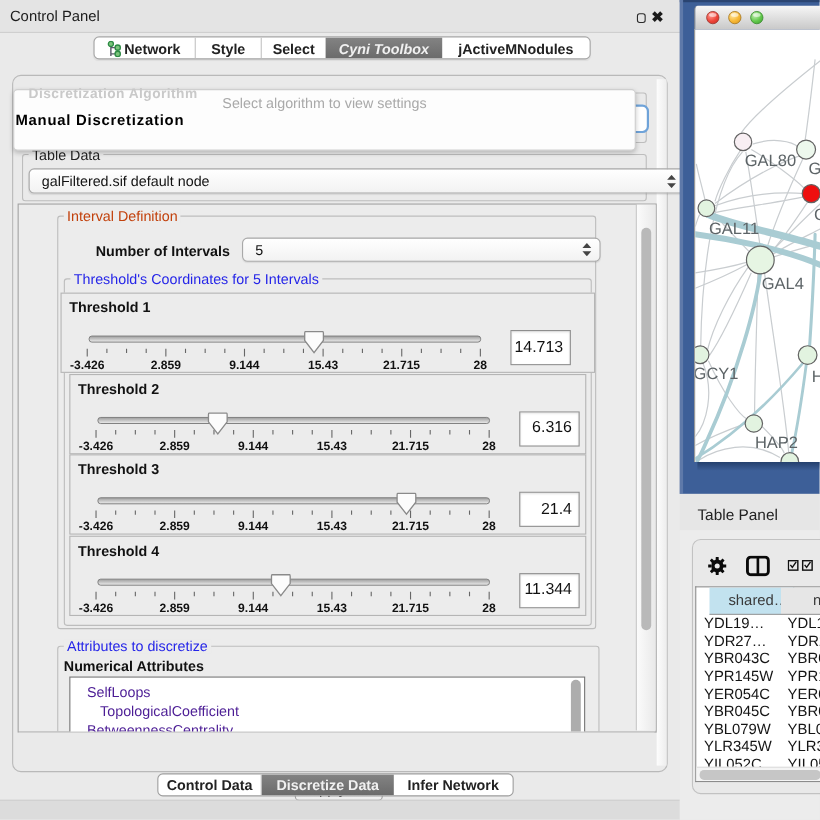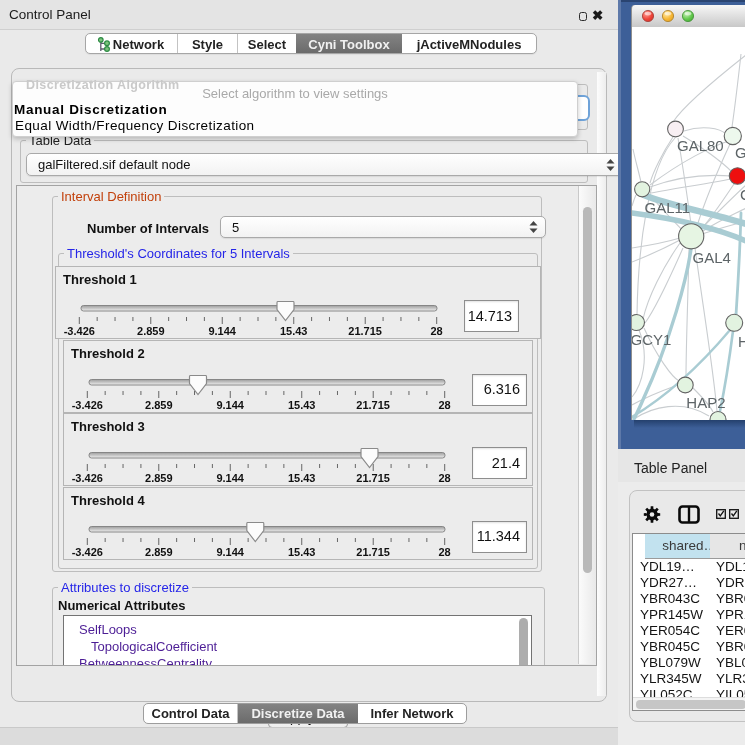--- a/index.html
+++ b/index.html
@@ -34,21 +34,21 @@
   <svg class="abs" style="left:11px;top:3px;" width="15" height="15" viewBox="0 0 15 15">
     <path d="M3.8,2.6 L3.8,14 M3.8,6.3 L9.5,6.3 M3.8,12 L9.5,12" stroke="#5b5b6b" stroke-width="1.3" fill="none"></path>
     <circle cx="3.8" cy="2.9" r="2.3" fill="#7cc47c" stroke="#2c8a44" stroke-width="1.2"></circle>
     <circle cx="10" cy="6.3" r="2.4" fill="#7cc47c" stroke="#2c8a44" stroke-width="1.2"></circle>
     <circle cx="10" cy="12" r="2.4" fill="#7cc47c" stroke="#2c8a44" stroke-width="1.2"></circle>
   </svg>
   <div class="sep" style="left:91px;"></div>
   <div class="seg" style="left:92px;width:59px;"><span>Style</span></div>
   <div class="sep" style="left:151px;"></div>
   <div class="seg" style="left:152px;width:58px;"><span>Select</span></div>
-  <div class="seg segdark" style="left:210px;width:106px;"><span>Cyni Toolbox</span></div>
+  <div class="seg segdark" style="left:210px;width:106px;font-style:italic;"><span>Cyni Toolbox</span></div>
   <div class="seg" style="left:316px;width:134px;"><span>jActiveMNodules</span></div>
 </div>
 
 <div class="abs" style="left:11px;top:68px;width:594px;height:632px;border:1px solid #b9b9b9;border-radius:8px;background:#eaeaea;"></div>
 
 <div class="abs" style="left:597px;top:72px;width:9px;height:624px;background:linear-gradient(to right,#fdfdfd,#ededed);"></div>
 
 <div class="grp" style="left:20px;top:84px;width:566px;height:44px;"></div>
 <div class="abs" style="left:26px;top:95px;width:560px;height:22px;border:2px solid #6fa3d9;border-radius:6px;background:#fff;"></div>
 
@@ -291,21 +291,20 @@
   <div class="seg segdark" style="left:94px;width:120px;"><span style="top:2px;">Discretize Data</span></div>
   <div class="seg" style="left:214px;width:108px;"><span style="top:2px;">Infer Network</span></div>
 </div>
 <div class="abs" style="left:0;top:727px;width:618px;height:1px;background:#c9c9c9;"></div>
 <div class="abs" style="left:0;top:728px;width:618px;height:17px;background:#dcdcdc;"></div>
 
 <div class="abs" style="left:12px;top:81px;width:564px;height:54px;background:#fdfdfd;border:1px solid #cfcfcf;border-radius:4px;box-shadow:0 2px 5px rgba(0,0,0,0.22);z-index:50;">
   <div class="abs" style="left:13px;top:-4px;font-size:12.5px;font-weight:bold;color:#c9c9c9;letter-spacing:0.4px;">Discretization Algorithm</div>
   <div class="abs" style="left:0;top:4px;width:100%;text-align:center;font-size:13px;color:#a9a9a9;">Select algorithm to view settings</div>
   <div class="abs" style="left:1px;top:20px;font-size:13.5px;font-weight:bold;color:#000;letter-spacing:0.7px;">Manual Discretization</div>
-  <div class="abs" style="left:2px;top:35.5px;font-size:13.5px;color:#000;letter-spacing:0.4px;">Equal Width/Frequency Discretization</div>
 </div>
 
 <div class="abs" style="left:618px;top:0;width:127px;height:449px;background:#3d5f98;"></div>
 <div class="abs" style="left:618px;top:0;width:127px;height:2px;background:#2a4471;"></div>
 <div class="abs" style="left:618px;top:0;width:3px;height:449px;background:#5e79a9;"></div>
 
 <div class="abs" style="left:631px;top:5px;width:114px;height:22px;background:linear-gradient(#f7f7f7,#c8c8c8);border-left:1px solid #8f8f8f;border-bottom:1px solid #9a9a9a;border-top-left-radius:4px;">
   <svg class="abs" style="left:9px;top:4px;" width="64" height="14" viewBox="0 0 64 14">
     <defs>
       <radialGradient id="rg" cx="0.35" cy="0.3" r="0.9">

